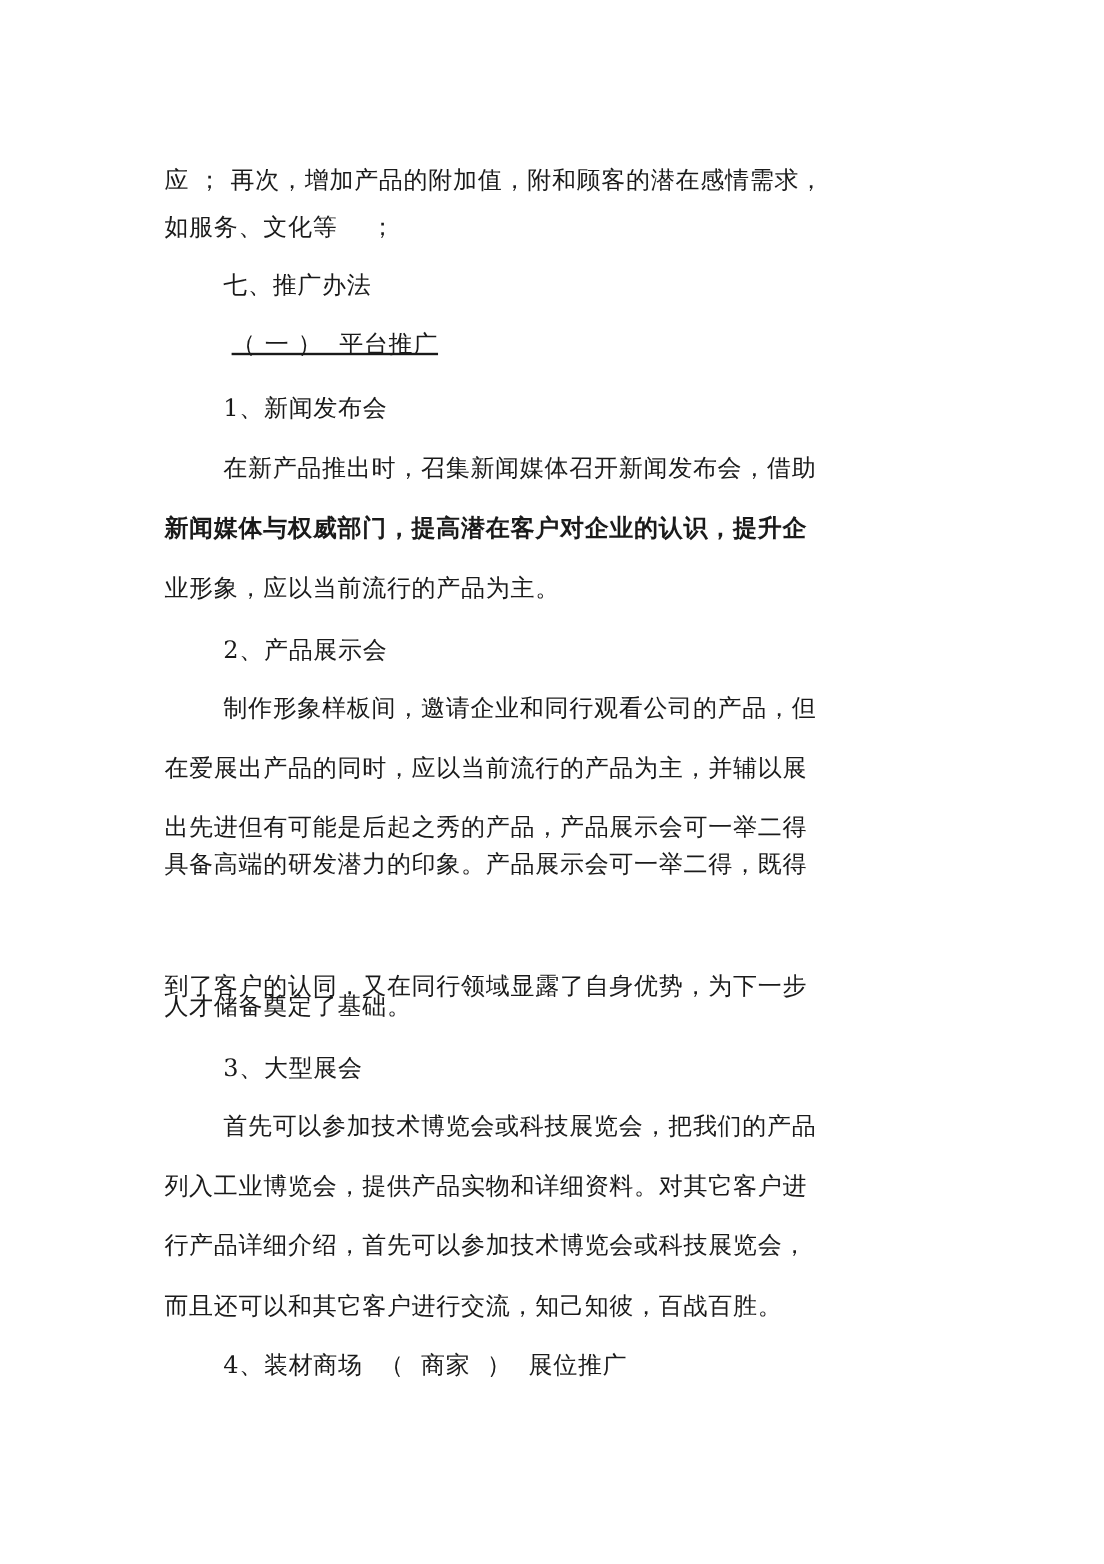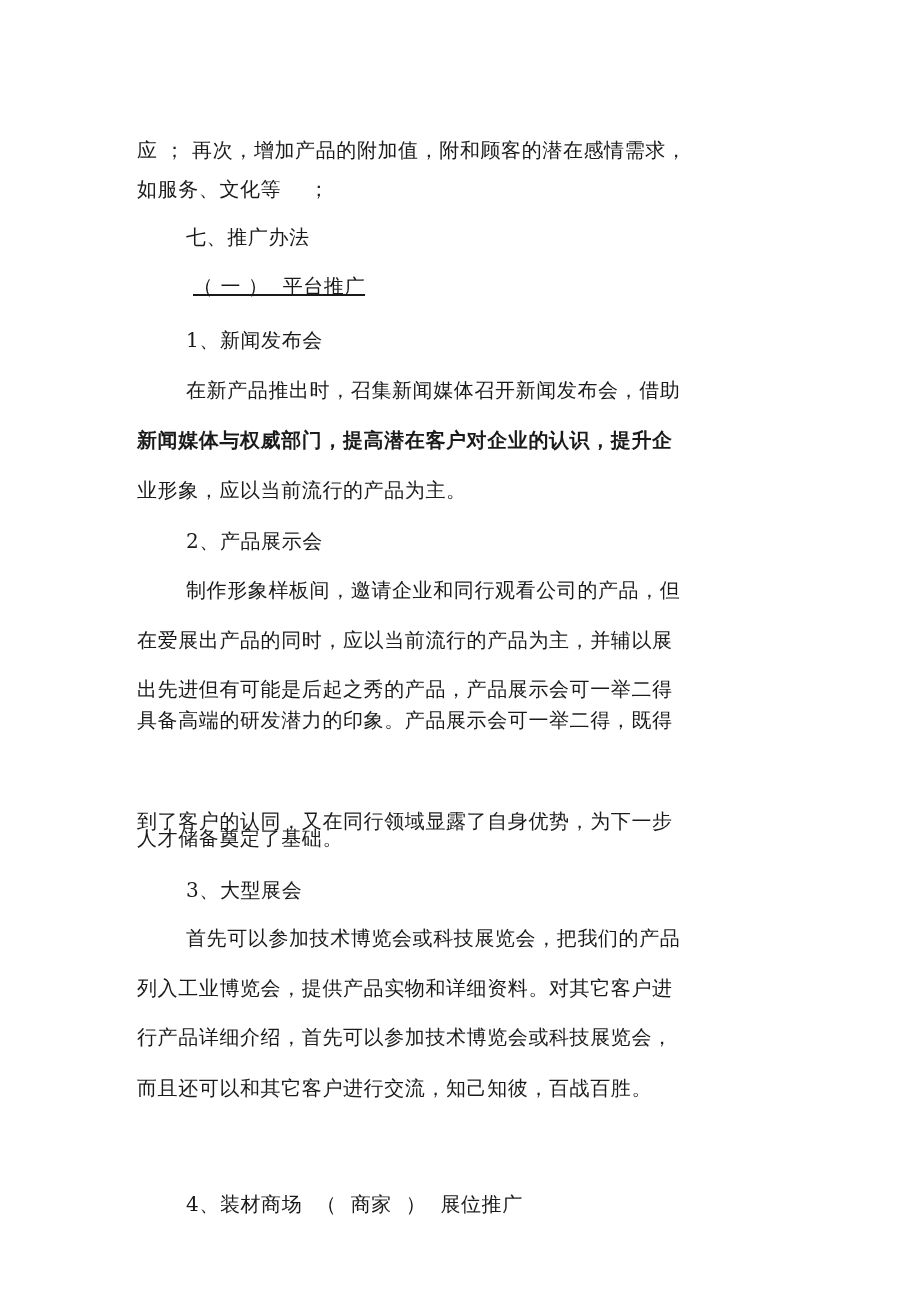--- a/index.html
+++ b/index.html
@@ -24,14 +24,14 @@
     <div class="line" style="left: 137px; top: 627px;">在爱展出产品的同时，应以当前流行的产品为主，并辅以展</div>
     <div class="line" style="left: 137px; top: 676px;">出先进但有可能是后起之秀的产品，产品展示会可一举二得</div>
     <div class="line" style="left: 137px; top: 707px;">具备高端的研发潜力的印象。产品展示会可一举二得，既得</div>
     <div class="line" style="left: 137px; top: 775px; margin-top: 33px;">到了客户的认同，又在同行领域显露了自身优势，为下一步</div>
     <div class="line" style="left: 137px; top: 825px;">人才储备奠定了基础。</div>
     <div class="line" style="left: 186px; top: 877px;">3、大型展会</div>
     <div class="line" style="left: 186px; top: 925px;">首先可以参加技术博览会或科技展览会，把我们的产品</div>
     <div class="line" style="left: 137px; top: 975px;">列入工业博览会，提供产品实物和详细资料。对其它客户进</div>
     <div class="line" style="left: 137px; top: 1024px;">行产品详细介绍，首先可以参加技术博览会或科技展览会，</div>
     <div class="line" style="left: 137px; top: 1075px;">而且还可以和其它客户进行交流，知己知彼，百战百胜。</div>
-    <div class="line" style="left: 186px; top: 1191px;">4、装材商场  （  商家  ）  展位推广</div>
+    <div class="line" style="left: 186px; top: 1124px;">4、装材商场  （  商家  ）  展位推广</div>
   </div>
 
 </body></html>

